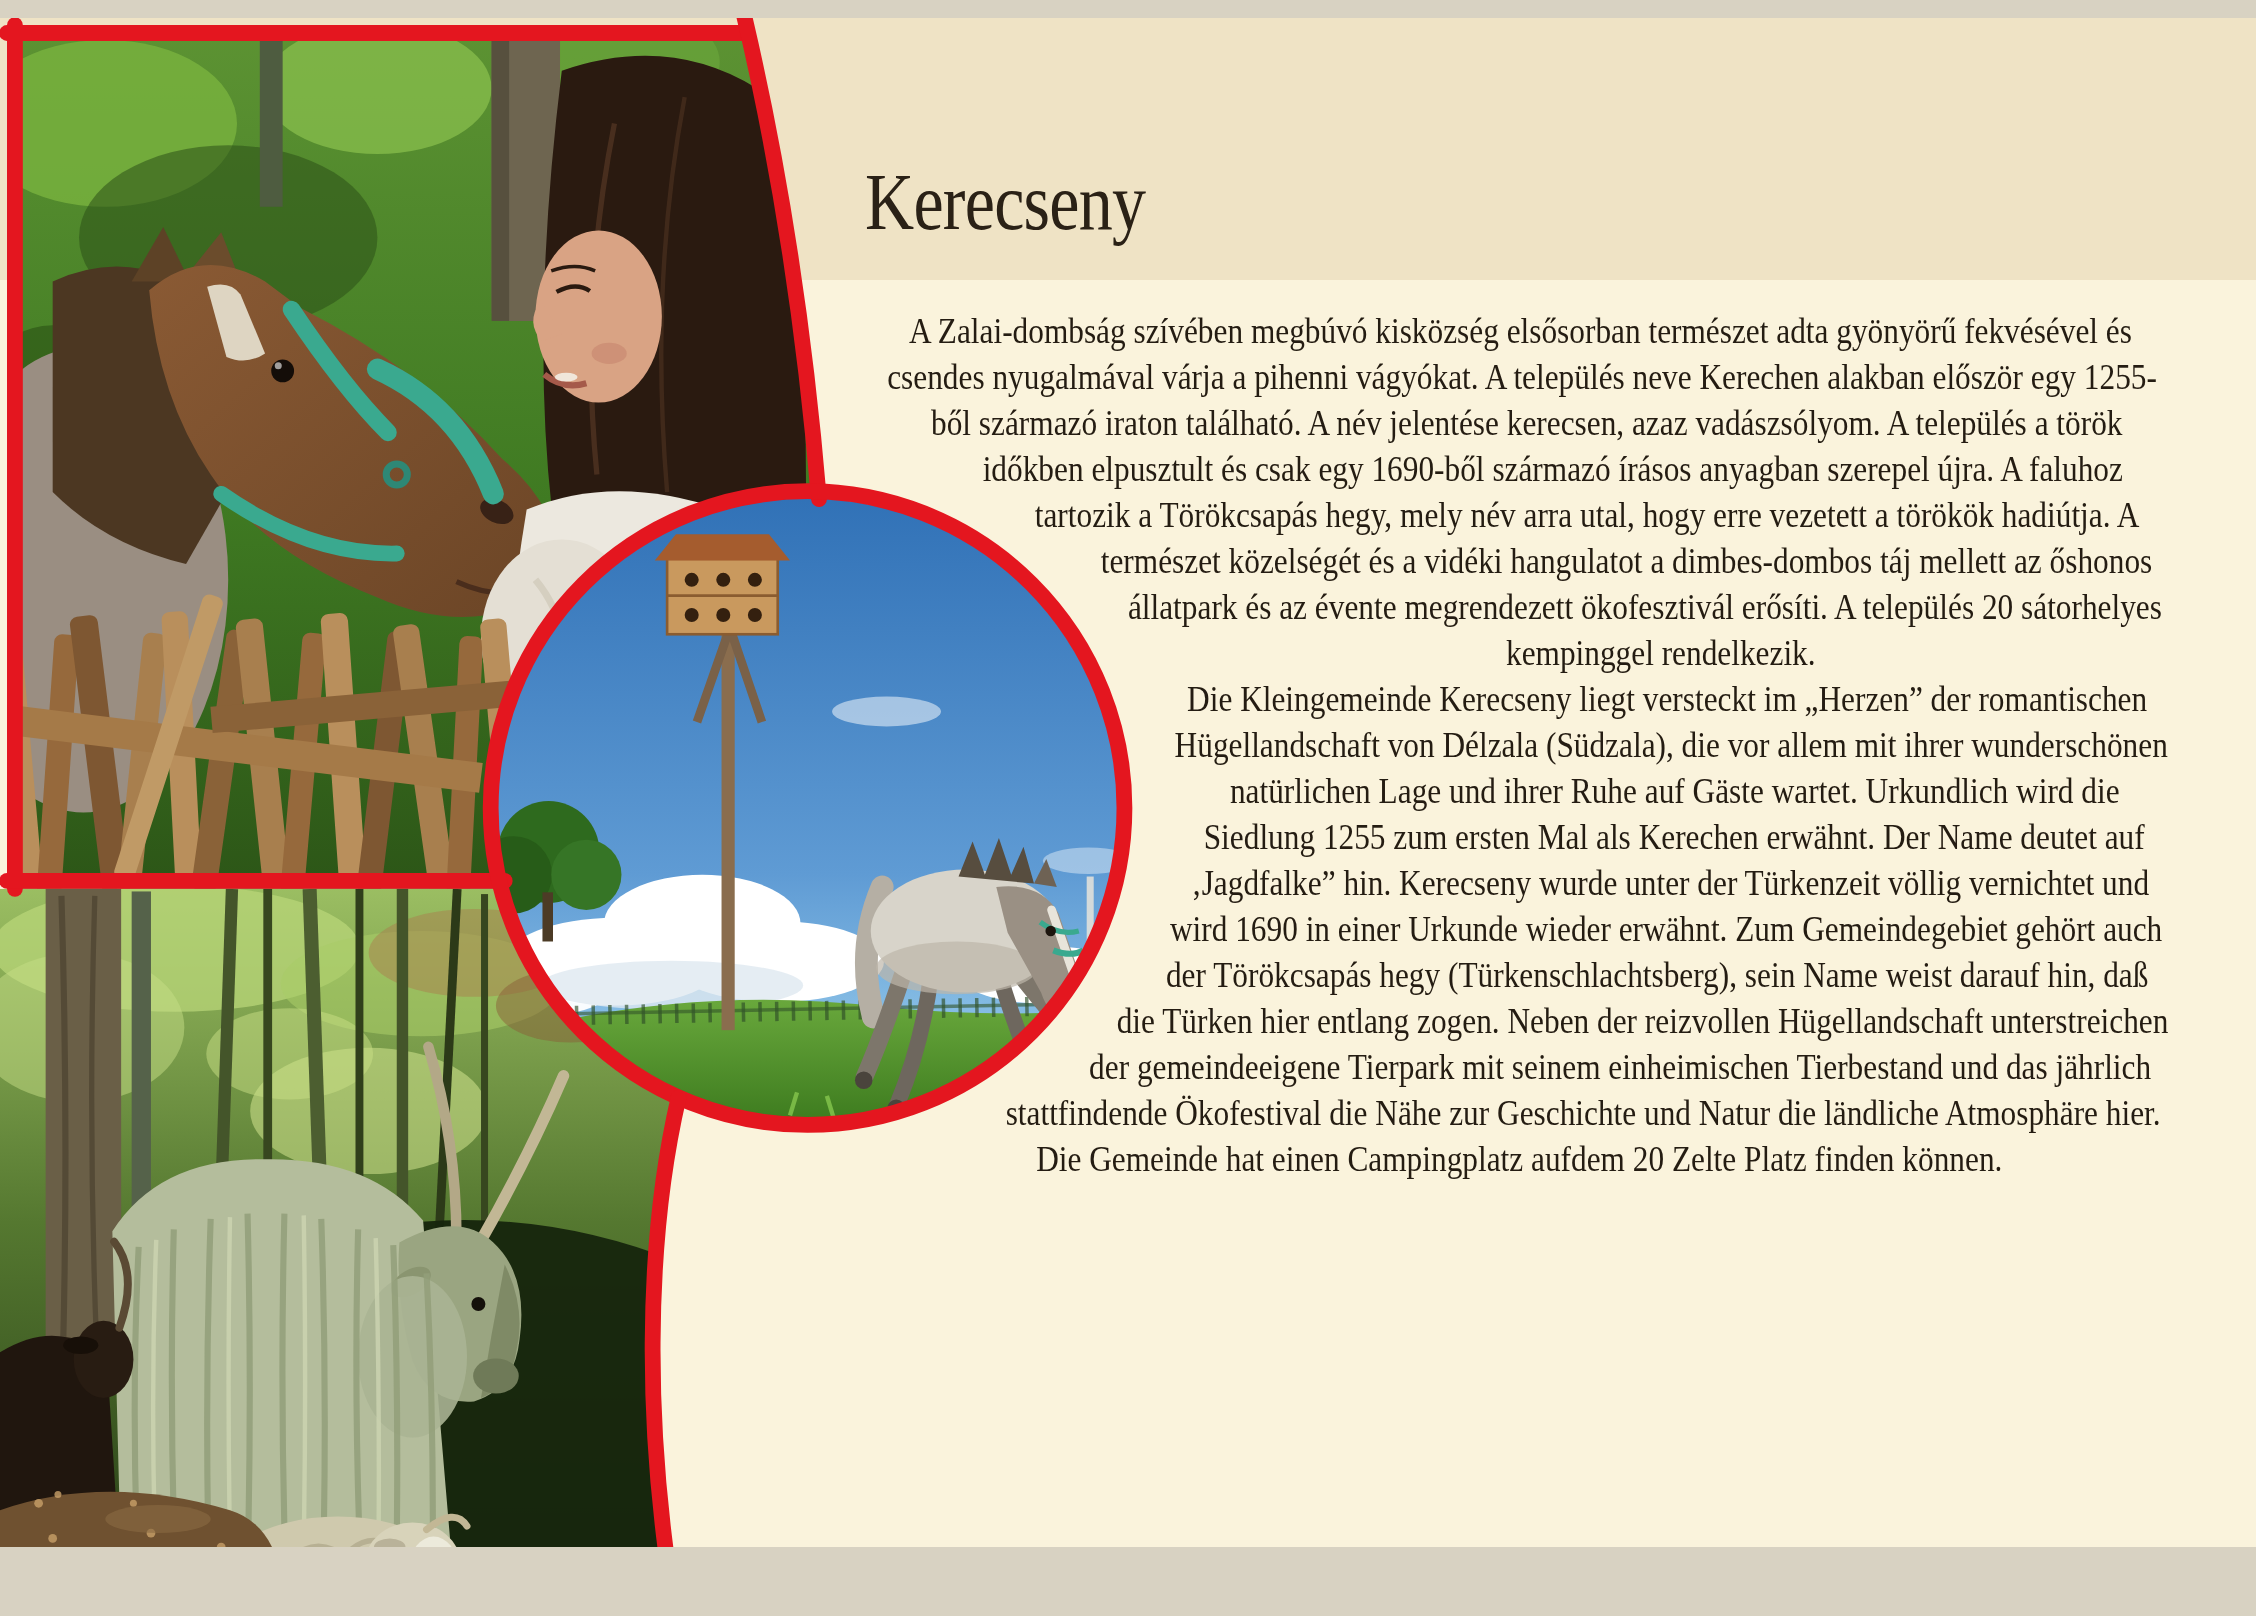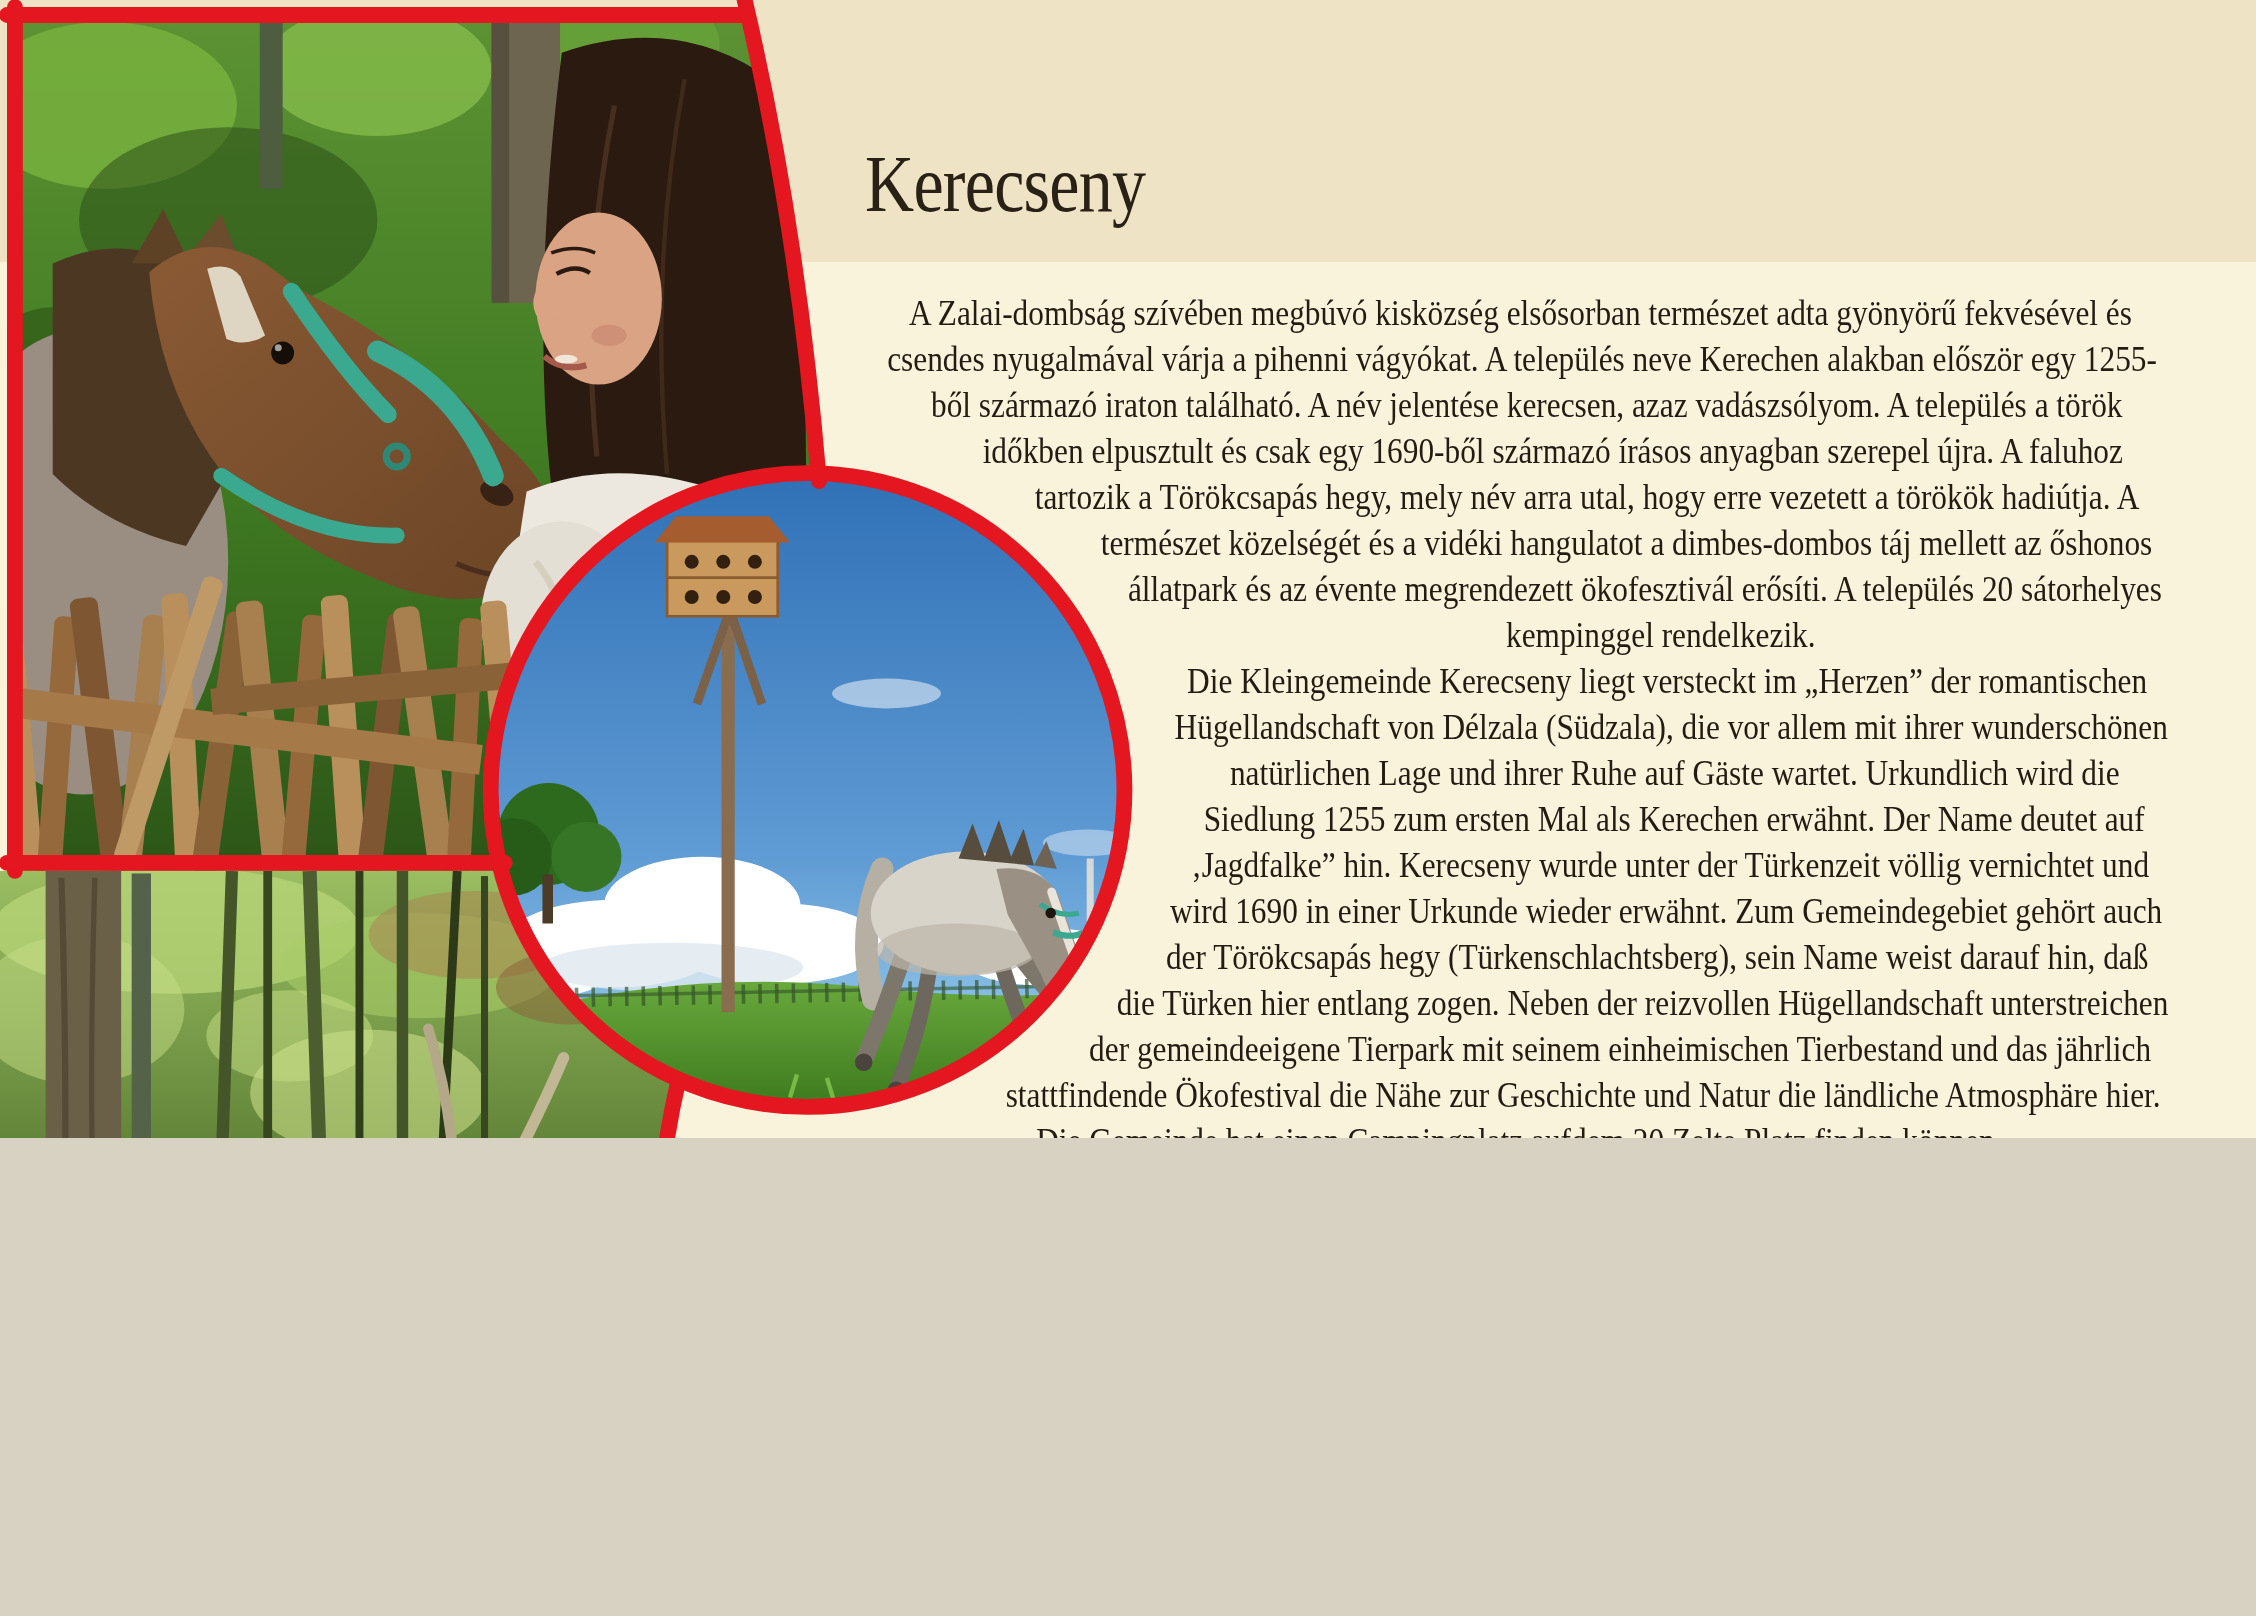--- a/index.html
+++ b/index.html
@@ -1,21 +1,22 @@
 <!DOCTYPE html>
 <html style="font-size:14px"><head>
 <meta charset="utf-8">
 <style>
   html,body{margin:0;padding:0;background:#d8d2c2;}
   .page{
     position:relative;
-    width:2257px;height:1138px;
+    width:2257px;height:1529px;
     background:#faf3dc;
     overflow:hidden;
     font-family:"Liberation Serif","DejaVu Serif",serif;
+    margin-top:18px;
   }
   .top-band{
     position:absolute;left:0;top:0;width:2257px;height:262px;
     background:#efe3c5;
   }
   .collage{
     position:absolute;left:0;top:0;width:1185px;height:1617px;
   }
   .title{
     position:absolute;left:865px;top:142px;

